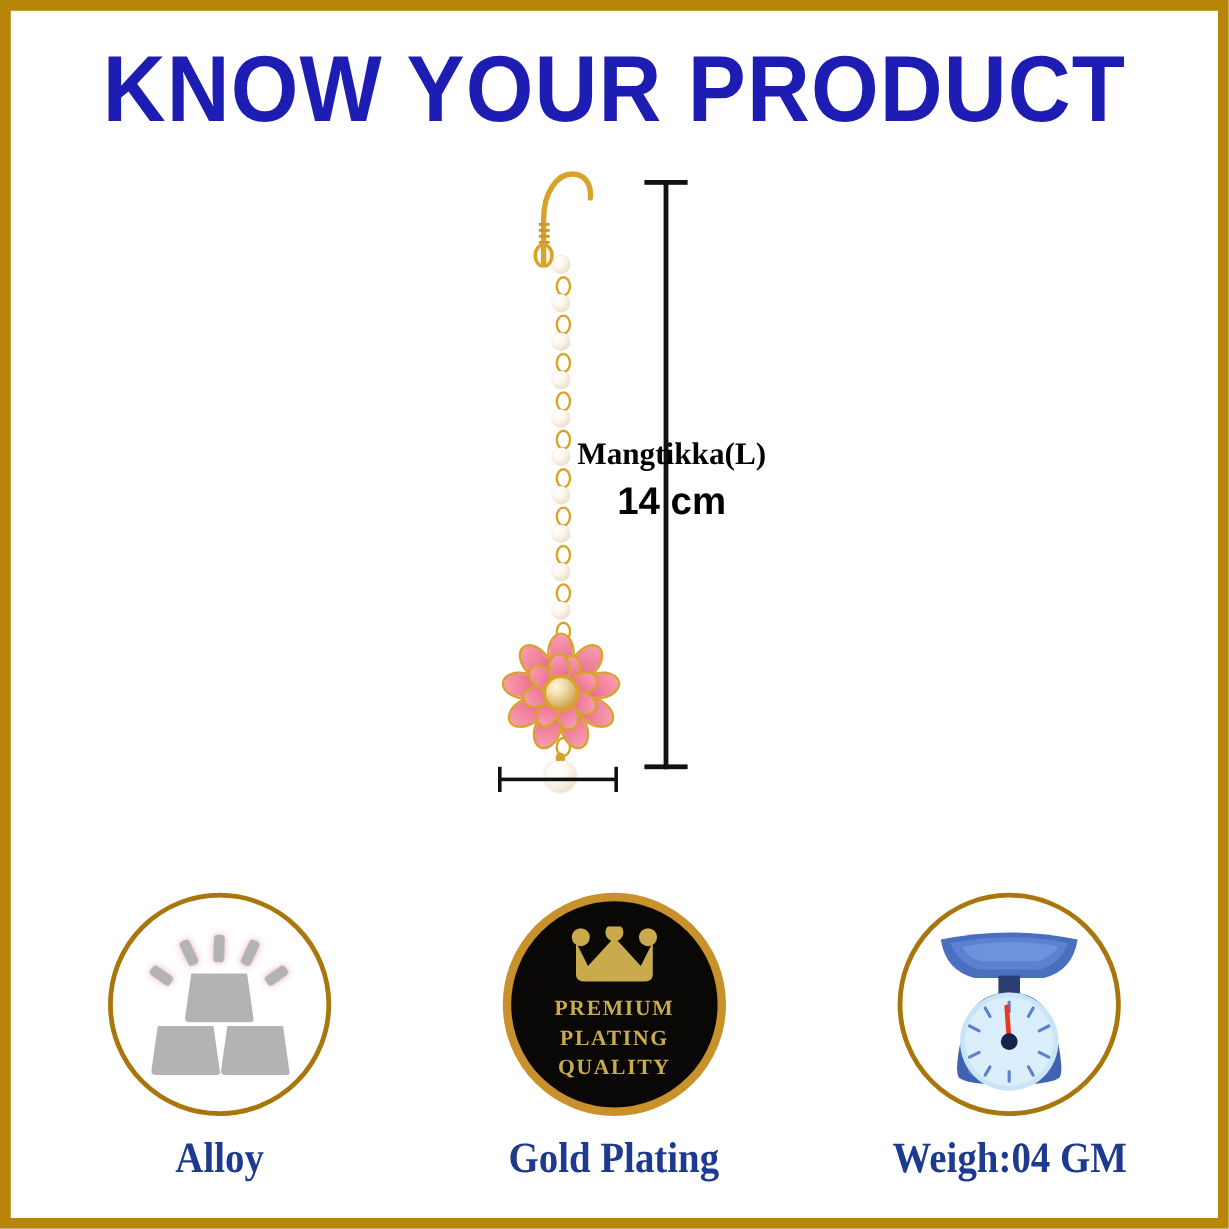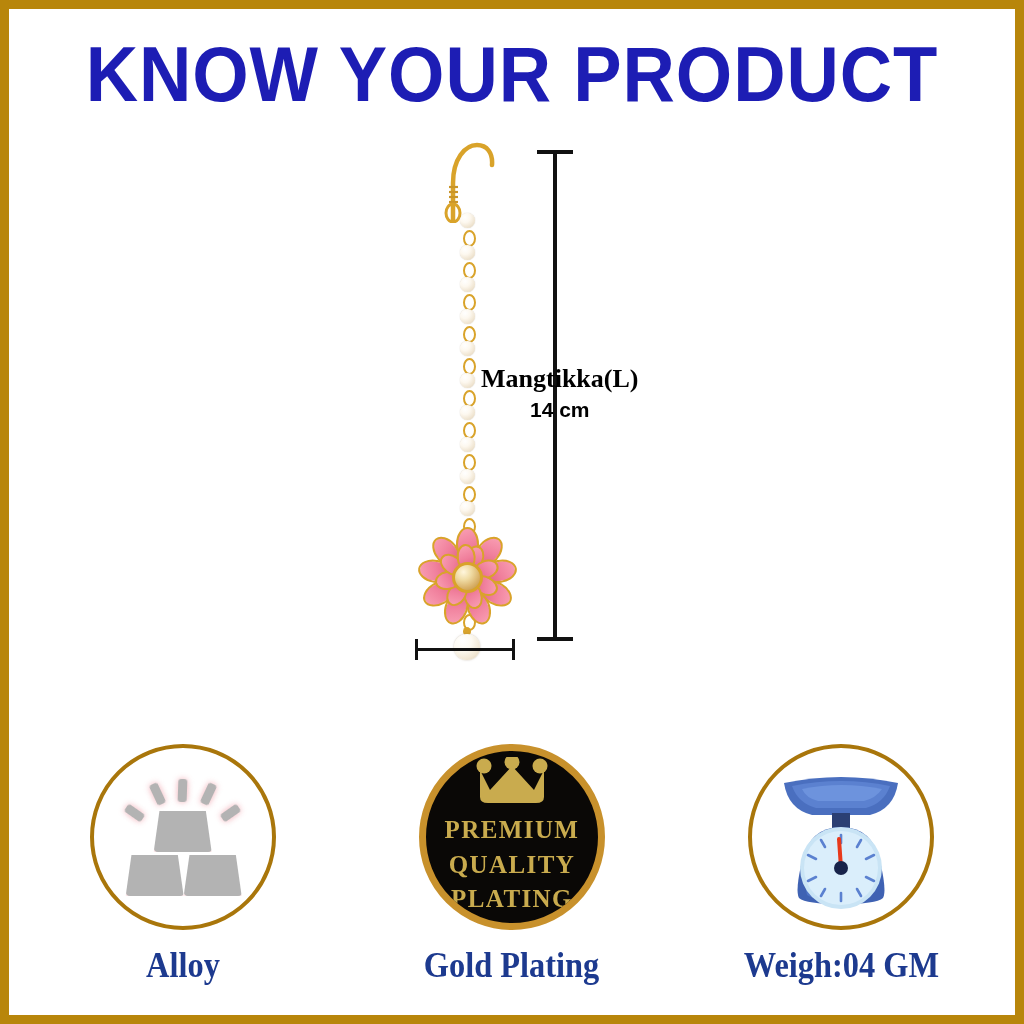--- a/index.html
+++ b/index.html
@@ -182,21 +182,21 @@
     font-family: "Liberation Sans", sans-serif;
     font-weight: bold;
     text-align: center;
   }
   .label-length {
     left: 472px;
     top: 352px;
     font-size: 26px;
     line-height: 1.35;
   }
-  .label-length .val { font-size: 21px; }
+  .label-length .val { font-size: 32px; }
   .label-width {
     left: 375px;
     top: 666px;
     font-size: 26px;
     line-height: 1.35;
     text-align: center;
   }
   .label-width .val { font-size: 30px; }
 
   
@@ -261,21 +261,21 @@
   .premium-inner {
     display: flex;
     flex-direction: column;
     align-items: center;
     justify-content: center;
     color: #c9ab4e;
   }
   .premium-line {
     font-family: "Liberation Serif", serif;
     font-weight: bold;
-    font-size: 25px;
+    font-size: 18px;
     letter-spacing: 1.4px;
     line-height: 1.38;
     text-align: center;
     color: #c9ab4e;
   }
 
   
   .scale-wrap { position: relative; width: 150px; height: 145px; }
 </style>
 </head>
@@ -395,22 +395,22 @@
     <div class="badge">
       <div class="badge-circle dark">
         <div class="premium-inner">
           <svg width="76" height="50" viewBox="0 0 76 50" style="margin-bottom:6px">
             <circle cx="10" cy="9" r="7.5" fill="#c9ab4e"></circle>
             <circle cx="38" cy="5" r="7.5" fill="#c9ab4e"></circle>
             <circle cx="66" cy="9" r="7.5" fill="#c9ab4e"></circle>
             <path d="M6 13 L16 33 L38 9 L60 33 L70 13 L70 40 Q70 46 62 46 L14 46 Q6 46 6 40 Z" fill="#c9ab4e"></path>
           </svg>
           <div class="premium-line">PREMIUM</div>
+          <div class="premium-line">PLATING</div>
           <div class="premium-line">QUALITY</div>
-          <div class="premium-line">PLATING</div>
         </div>
       </div>
       <div class="badge-label">Gold Plating</div>
     </div>
 
     <div class="badge">
       <div class="badge-circle">
         <div class="scale-wrap">
           <svg width="150" height="145" viewBox="0 0 150 145">
 

